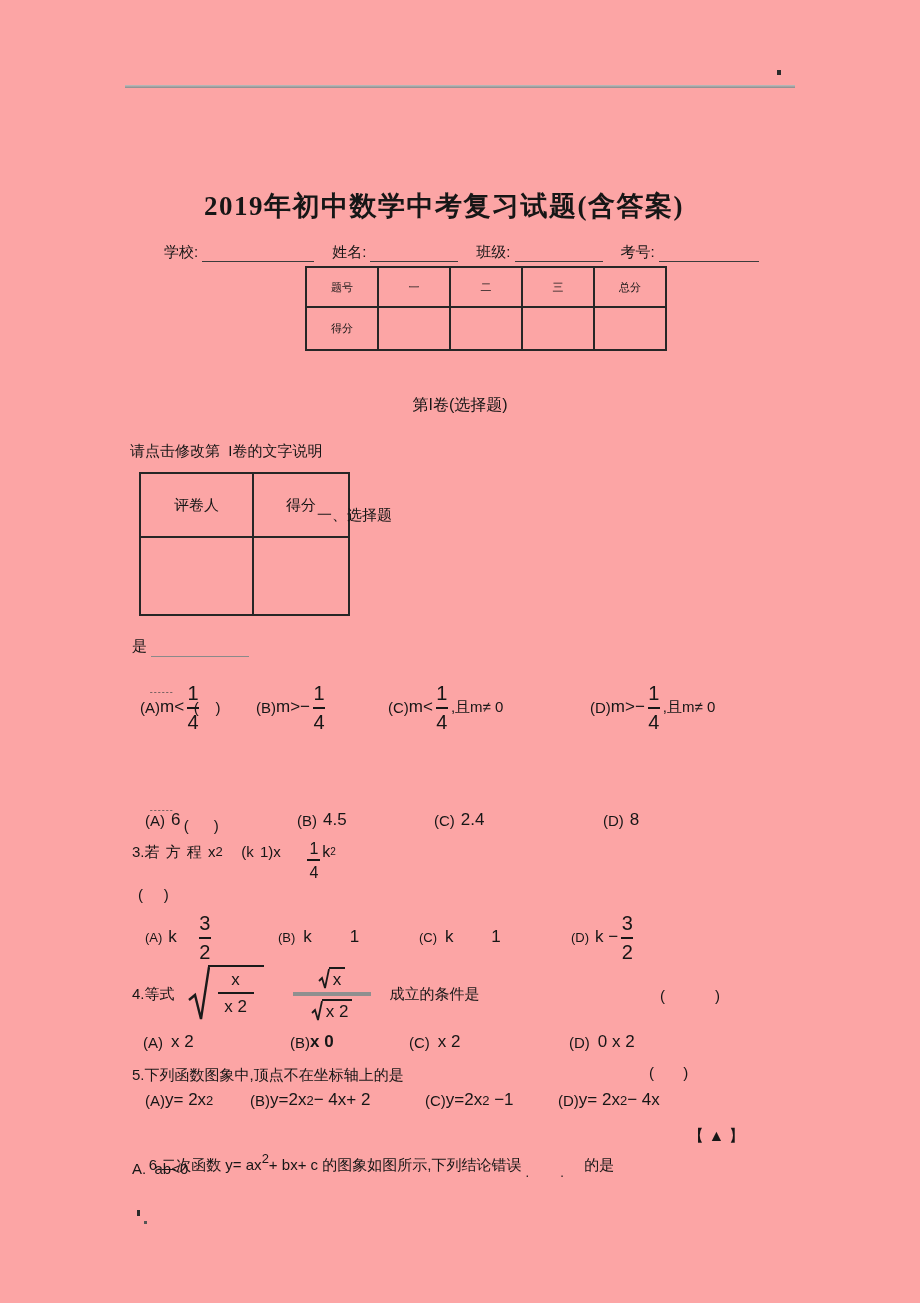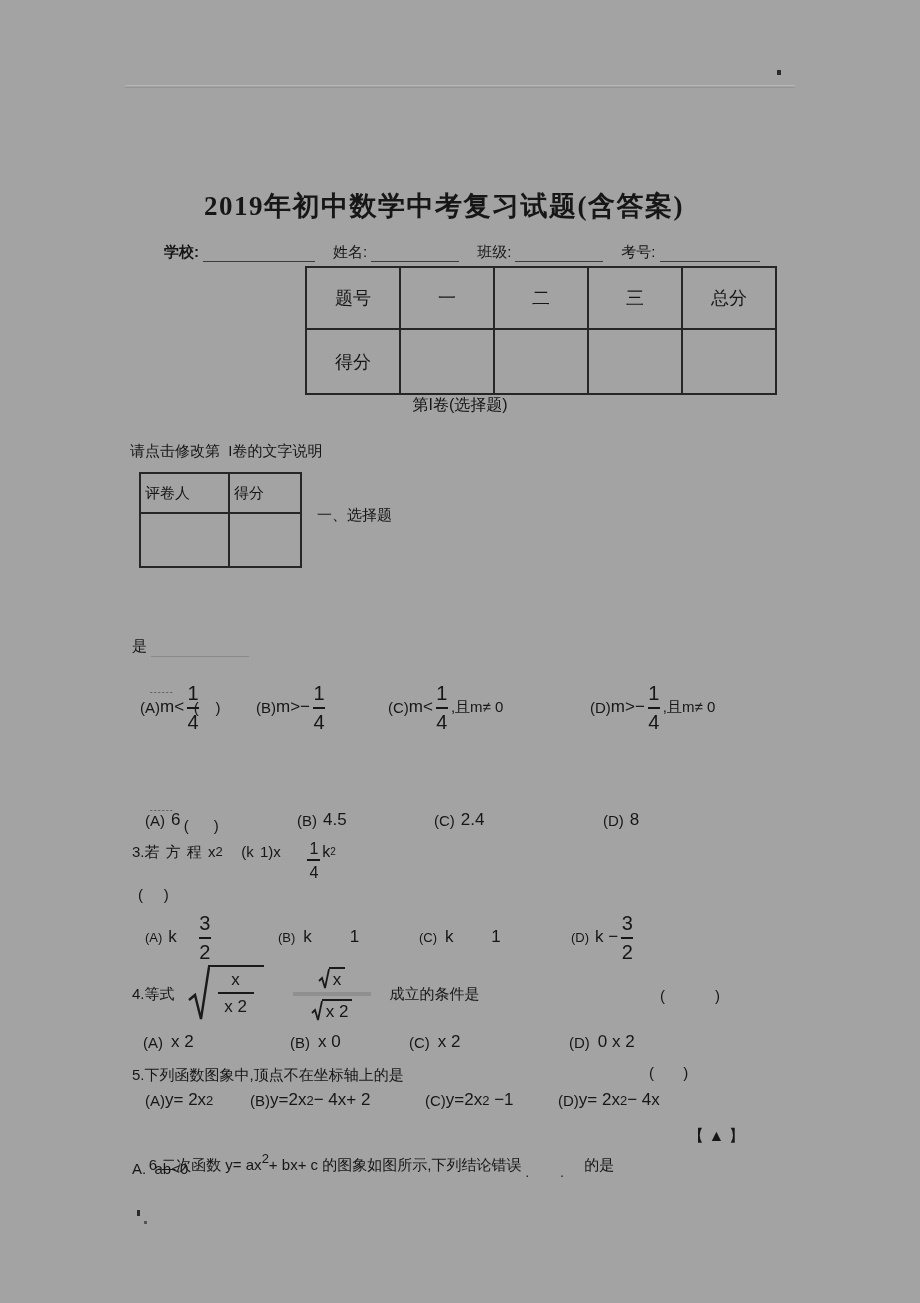--- a/index.html
+++ b/index.html
@@ -1,43 +1,43 @@
 <!DOCTYPE html>
 <html><head>
 <meta charset="utf-8">
 <style>
   html,body{margin:0;padding:0;background:#ffffff;}
-  .page{position:relative;width:920px;height:1303px;background:#a3a3a3;color:#161616;
+  .page{position:relative;width:920px;height:1303px;background:#fca5a5;color:#161616;
         font-family:"Liberation Sans","DejaVu Sans",sans-serif;overflow:hidden;}
   .abs{position:absolute;white-space:pre;}
   .abs span{white-space:pre;}
 
   .stray{position:absolute;background:#2b2b2b;}
   .top-rule{position:absolute;left:125px;top:85px;width:670px;height:3px;
             background:linear-gradient(#bdbdbd,#8c8c8c);}
 
   .doc-title{left:204px;top:188px;font-size:27px;font-weight:bold;letter-spacing:1.5px;
              font-family:"Liberation Serif","DejaVu Serif",serif;}
 
   .info-line{left:164px;top:243px;display:flex;align-items:flex-end;font-size:15px;}
   .info-label{margin-left:18px;}
-  .info-label:first-child{margin-left:0;font-weight:bold;}
+  .info-label:first-child{margin-left:0;}
   .blank{display:inline-block;border-bottom:1.5px solid #3c3c3c;height:16px;margin-left:4px;}
 
   table{border-collapse:collapse;}
   .score-table{position:absolute;left:305px;top:266px;}
-  .score-table td{border:2px solid #262626;width:62px;text-align:center;font-size:18px;padding:15px;}
+  .score-table td{border:2px solid #262626;width:62px;text-align:center;font-size:11px;padding:4px;}
   .score-table tr:first-child td{height:30px;}
   .score-table tr:last-child td{height:33px;}
 
   .sec-title{left:0;top:395px;width:920px;text-align:center;font-size:16px;}
   .edit-note{left:130px;top:440px;font-size:15px;}
 
   .grader-table{position:absolute;left:139px;top:472px;}
-  .grader-table td{border:2px solid #262626;text-align:left;font-size:15px;padding:4px;margin-left:20px;}
+  .grader-table td{border:2px solid #262626;text-align:center;font-size:15px;padding:16px;margin-left:20px;}
   .gc1{width:79px;} .gc2{width:62px;}
   .grader-table tr:first-child td{height:30px;}
   .grader-table tr:last-child td{height:44px;}
 
   .subsec{left:317px;top:506px;font-size:15px;}
 
   .qline{font-size:15px;line-height:22px;}
   .sup{font-size:13px;vertical-align:7px;}
   .sup-sm{font-size:10px;vertical-align:5px;}
   .lat{font-size:16px;}
@@ -228,21 +228,21 @@
       </span>
     </span>
     <span>成立的条件是</span>
   </div>
   <div class="abs bracket" style="left:660px;top:987px;">(            )</div>
 
   <div class="opt" style="left:143px;top:1032px;">
     <span class="opt-label">(A)</span><span class="lat" style="margin-left:8px;">x 2</span>
   </div>
   <div class="opt" style="left:290px;top:1032px;">
-    <span class="opt-label">(B)</span><span class="lat" style="margin-left:8px;">x 0</span>
+    <span class="opt-label">(B)</span><span class="lat" style="font-weight:bold;">x 0</span>
   </div>
   <div class="opt" style="left:409px;top:1032px;">
     <span class="opt-label">(C)</span><span class="lat" style="margin-left:8px;">x 2</span>
   </div>
   <div class="opt" style="left:569px;top:1032px;">
     <span class="opt-label">(D)</span><span class="lat" style="margin-left:8px;">0 x 2</span>
   </div>
 
   <div class="abs qline" style="left:132px;top:1064px;">5.下列函数图象中,顶点不在坐标轴上的是</div>
   <div class="abs bracket" style="left:649px;top:1064px;">(       )</div>

